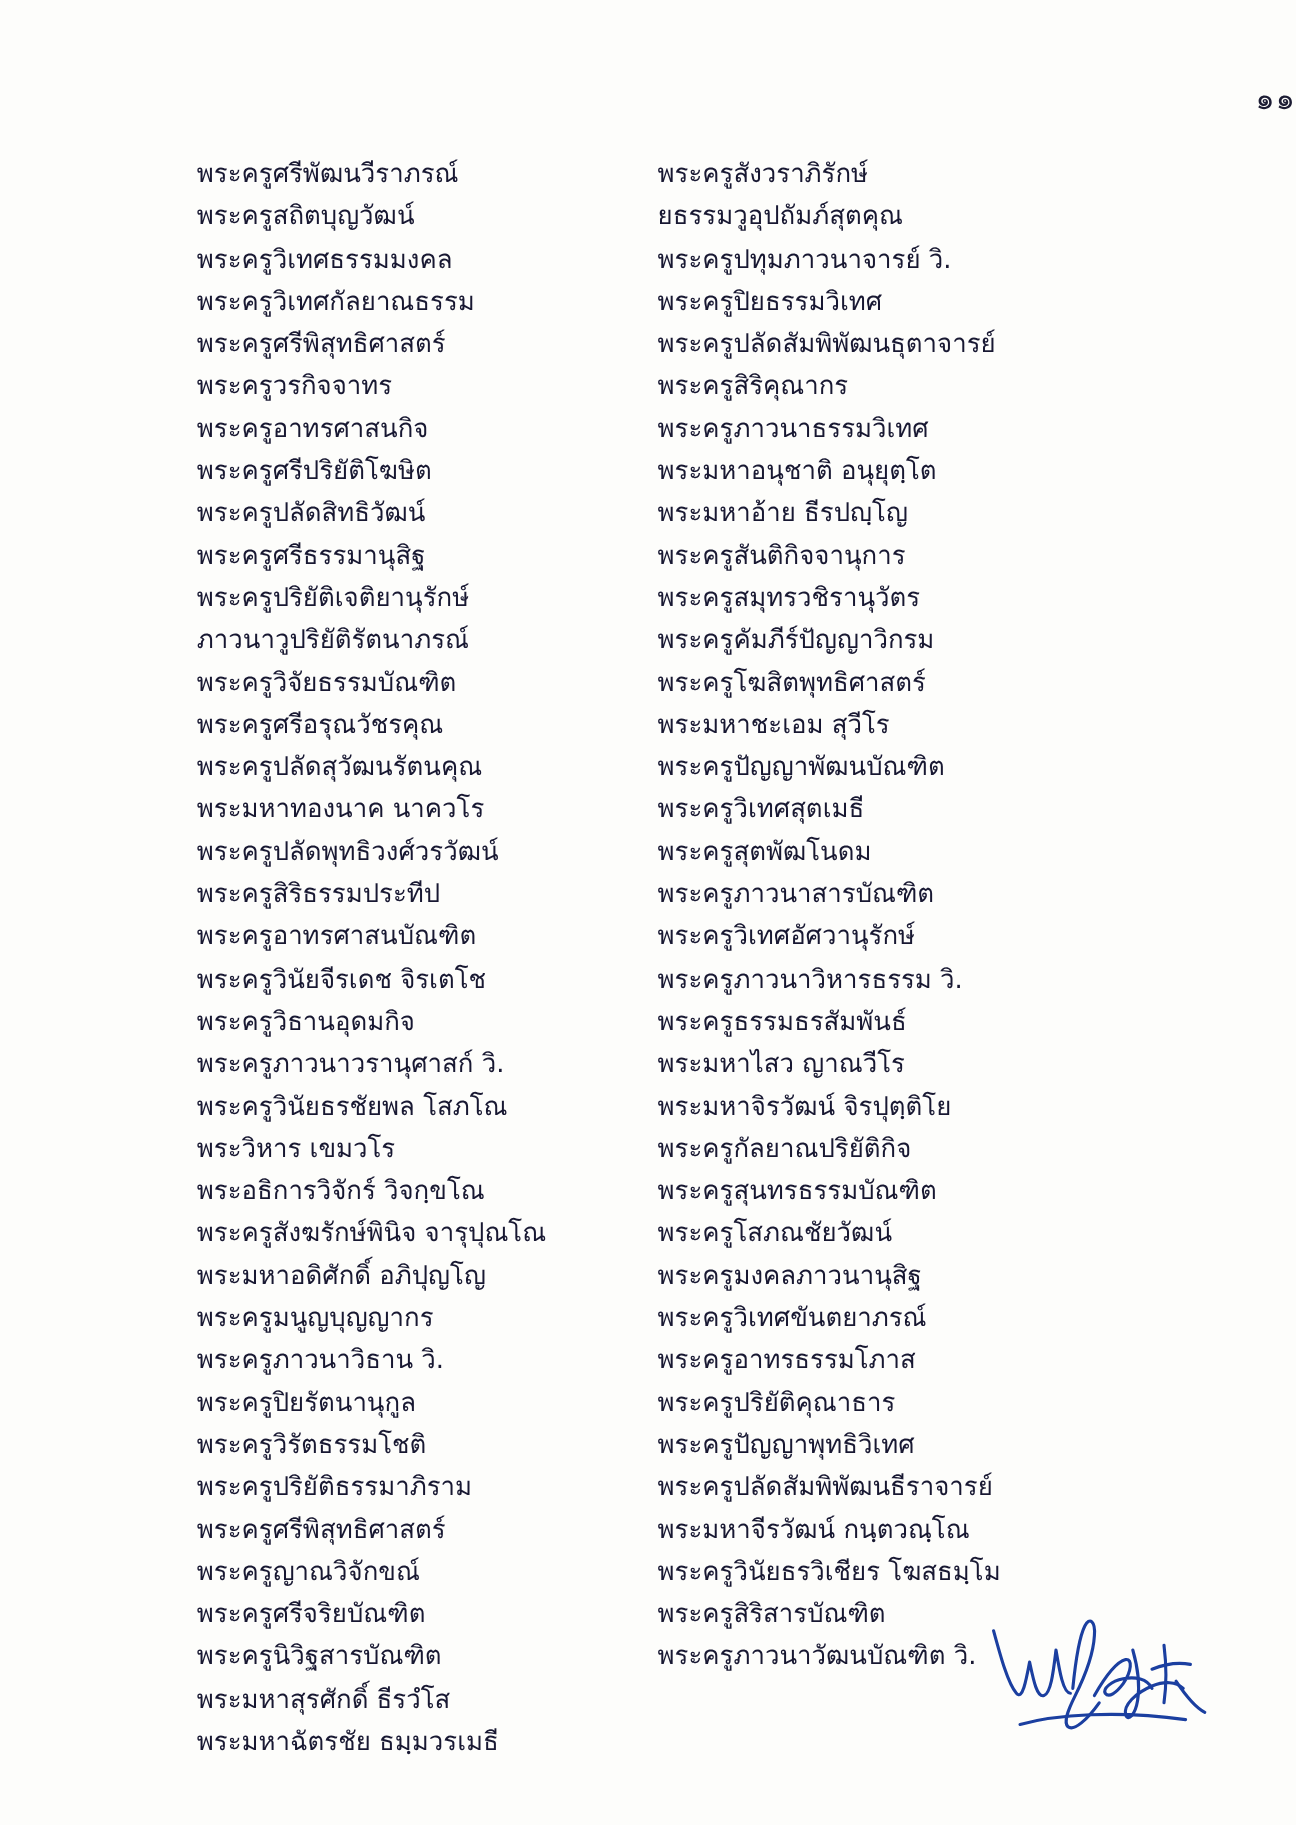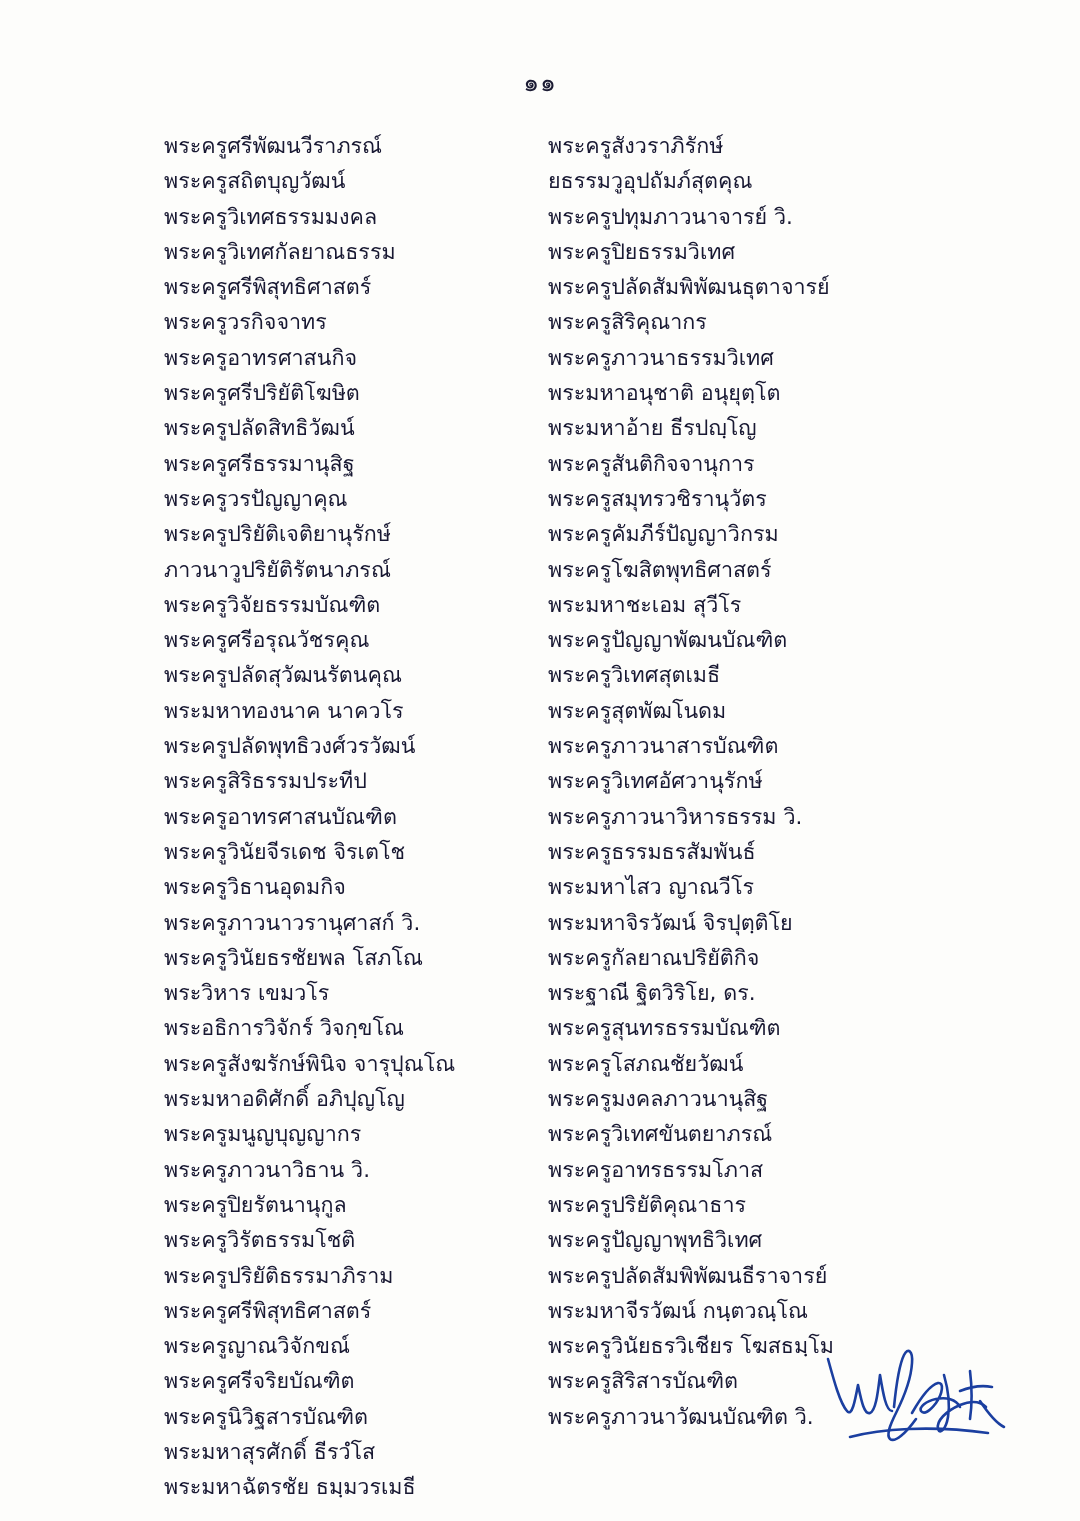--- a/index.html
+++ b/index.html
@@ -18,21 +18,21 @@
   .page {
     position: absolute;
     inset: 0;
     background: #fdfdfb;
   }
   .page-number {
     position: absolute;
     top: 62px;
     left: 0;
     width: 1080px;
-    text-align: center;
+    text-align: right;
     font-size: 25px;
     color: #1b1b33;
     letter-spacing: 1px;
   }
   .columns {
     position: absolute;
     top: 128px;
     left: 0;
     width: 1080px;
     display: flex;
@@ -80,21 +80,20 @@
       <div class="entry">พระครูศรีพัฒนวีราภรณ์</div>
       <div class="entry">พระครูสถิตบุญวัฒน์</div>
       <div class="entry">พระครูวิเทศธรรมมงคล</div>
       <div class="entry">พระครูวิเทศกัลยาณธรรม</div>
       <div class="entry">พระครูศรีพิสุทธิศาสตร์</div>
       <div class="entry">พระครูวรกิจจาทร</div>
       <div class="entry">พระครูอาทรศาสนกิจ</div>
       <div class="entry">พระครูศรีปริยัติโฆษิต</div>
       <div class="entry">พระครูปลัดสิทธิวัฒน์</div>
       <div class="entry">พระครูศรีธรรมานุสิฐ</div>
-      <div class="entry">พระครูวรปัญญาคุณ</div>
       <div class="entry">พระครูปริยัติเจติยานุรักษ์</div>
       <div class="entry">ภาวนาวูปริยัติรัตนาภรณ์</div>
       <div class="entry">พระครูวิจัยธรรมบัณฑิต</div>
       <div class="entry">พระครูศรีอรุณวัชรคุณ</div>
       <div class="entry">พระครูปลัดสุวัฒนรัตนคุณ</div>
       <div class="entry">พระมหาทองนาค นาควโร</div>
       <div class="entry">พระครูปลัดพุทธิวงศ์วรวัฒน์</div>
       <div class="entry">พระครูสิริธรรมประทีป</div>
       <div class="entry">พระครูอาทรศาสนบัณฑิต</div>
       <div class="entry">พระครูวินัยจีรเดช จิรเตโช</div>
@@ -136,21 +135,20 @@
       <div class="entry">พระครูปัญญาพัฒนบัณฑิต</div>
       <div class="entry">พระครูวิเทศสุตเมธี</div>
       <div class="entry">พระครูสุตพัฒโนดม</div>
       <div class="entry">พระครูภาวนาสารบัณฑิต</div>
       <div class="entry">พระครูวิเทศอัศวานุรักษ์</div>
       <div class="entry">พระครูภาวนาวิหารธรรม วิ.</div>
       <div class="entry">พระครูธรรมธรสัมพันธ์</div>
       <div class="entry">พระมหาไสว ญาณวีโร</div>
       <div class="entry">พระมหาจิรวัฒน์ จิรปุตฺติโย</div>
       <div class="entry">พระครูกัลยาณปริยัติกิจ</div>
-      <div class="entry">พระฐาณี ฐิตวิริโย, ดร.</div>
       <div class="entry">พระครูสุนทรธรรมบัณฑิต</div>
       <div class="entry">พระครูโสภณชัยวัฒน์</div>
       <div class="entry">พระครูมงคลภาวนานุสิฐ</div>
       <div class="entry">พระครูวิเทศขันตยาภรณ์</div>
       <div class="entry">พระครูอาทรธรรมโภาส</div>
       <div class="entry">พระครูปริยัติคุณาธาร</div>
       <div class="entry">พระครูปัญญาพุทธิวิเทศ</div>
       <div class="entry">พระครูปลัดสัมพิพัฒนธีราจารย์</div>
       <div class="entry">พระมหาจีรวัฒน์ กนฺตวณฺโณ</div>
       <div class="entry">พระครูวินัยธรวิเชียร โฆสธมฺโม</div>

